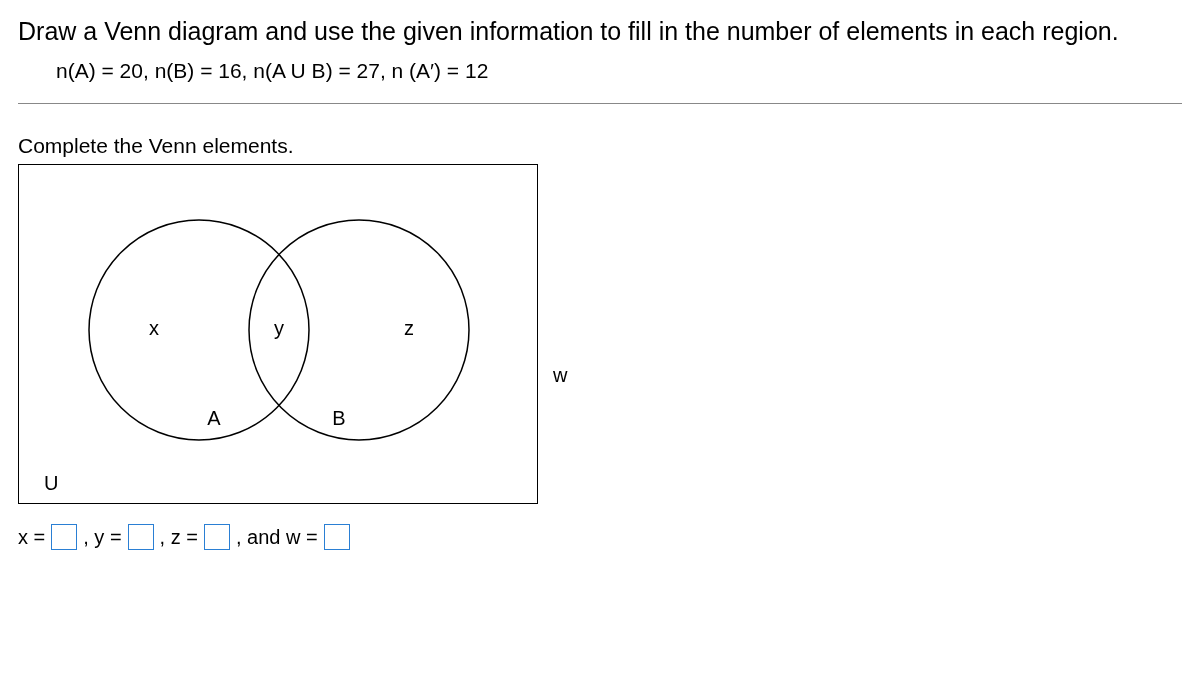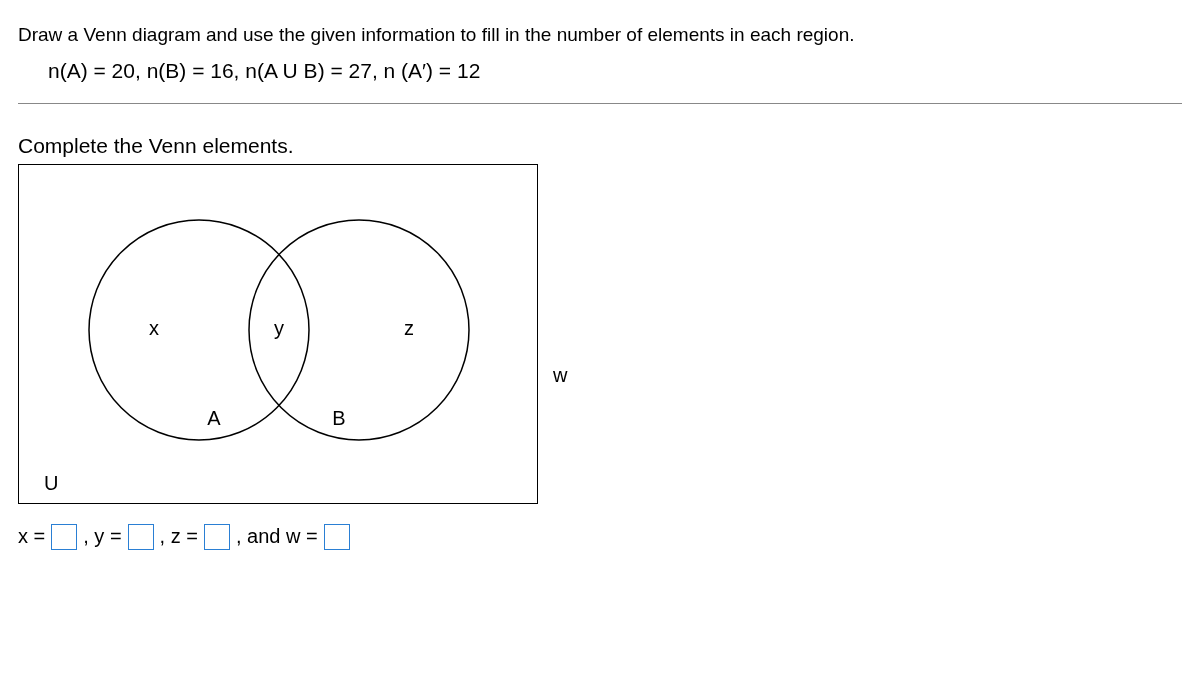--- a/index.html
+++ b/index.html
@@ -7,28 +7,27 @@
     font-family: Arial, Helvetica, sans-serif;
     font-size: 20px;
     color: #000;
     margin: 0;
     padding: 14px 18px;
     background: #fff;
     width: 1200px;
     height: 696px;
   }
   .question-text {
-    font-size: 19px;
+    font-size: 25px;
     line-height: 1.4;
     margin-bottom: 10px;
-    margin-top: 8px;
   }
   .given-info {
     font-size: 21px;
-    margin-left: 30px;
+    margin-left: 38px;
     margin-bottom: 20px;
   }
   .divider {
     border: none;
     border-top: 1px solid #888;
     margin: 20px 0 30px 0;
   }
   .instruction {
     font-size: 21px;
     margin-bottom: 6px;

